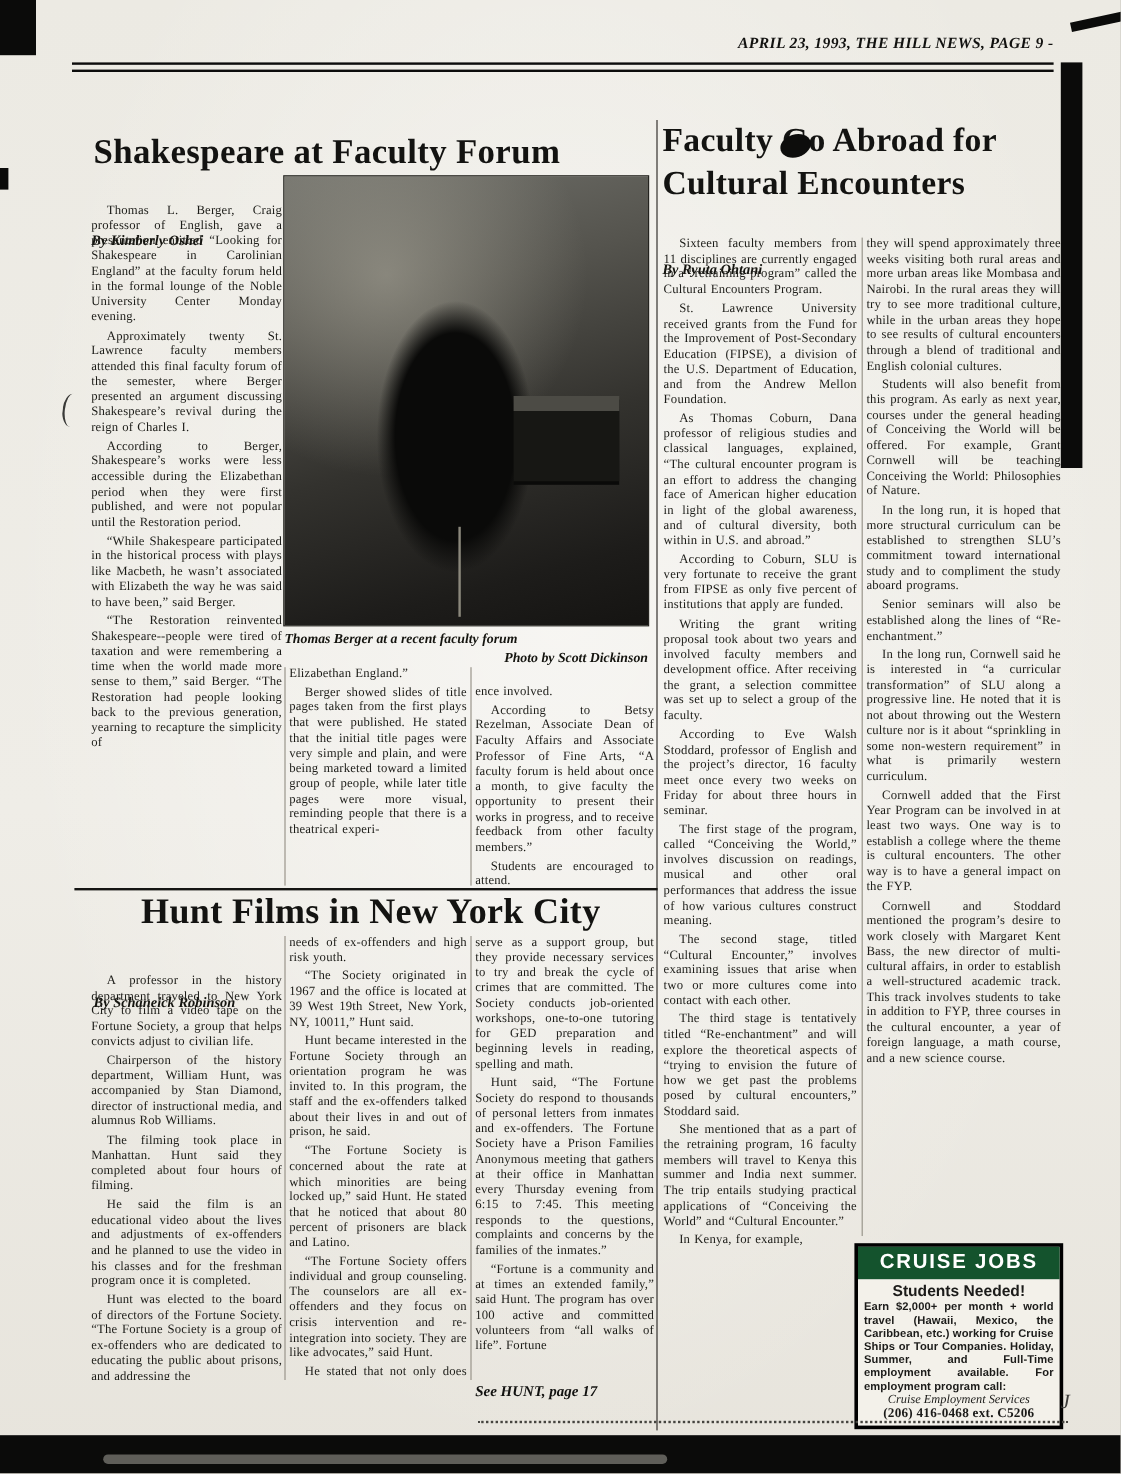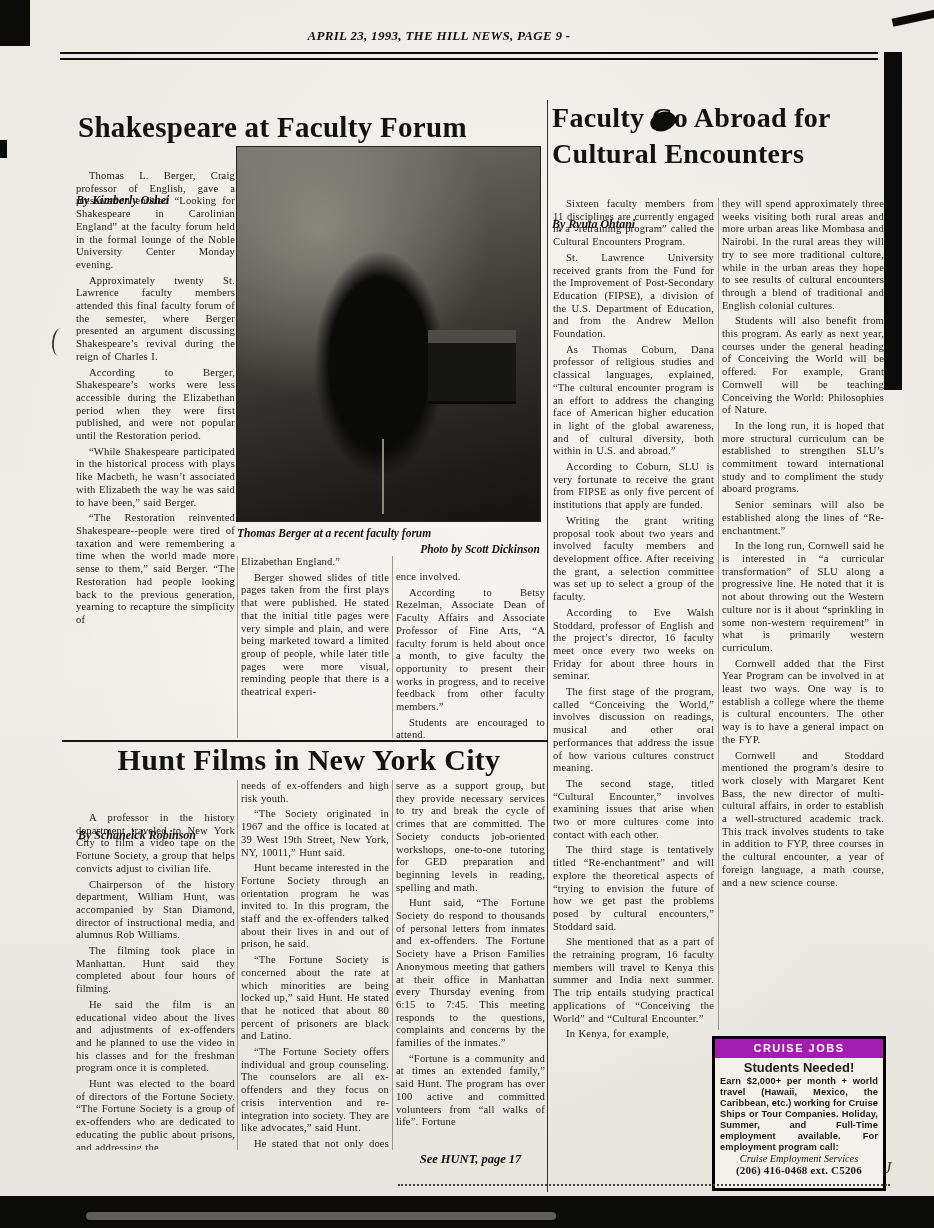--- a/index.html
+++ b/index.html
@@ -23,59 +23,59 @@
   .pen-paren{position:absolute;left:52px;top:328px;width:14px;height:28px;border-left:2.5px solid #3a3a38;border-radius:50% 0 0 50%/50% 0 0 50%;transform:rotate(6deg);}
   .pen-j{position:absolute;left:884px;top:1158px;font-size:17px;font-style:italic;color:#3c3c3a;}
   .smudge-go{position:absolute;left:650px;top:112px;width:26px;height:19px;background:#0d0d0c;border-radius:50%;transform:rotate(-18deg);}
   
   .rule-top{position:absolute;left:60px;top:52px;width:818px;height:4px;border-top:2px solid #0c0c0c;border-bottom:2px solid #0c0c0c;}
   .vrule-main{position:absolute;left:547px;top:100px;width:1px;height:1092px;background:#35332f;}
   .vrule-col{position:absolute;width:1px;background:#9a968c;}
   .hrule-hunt{position:absolute;left:62px;top:740px;width:486px;height:2px;background:#151513;}
   .dotted-bottom{position:absolute;left:398px;top:1184px;width:492px;border-top:2px dotted #45443f;}
   
-  .masthead{position:absolute;top:28px;left:0;width:878px;text-align:center;font-size:13px;font-weight:700;font-style:italic;letter-spacing:.3px;color:#121210;}
+  .masthead{position:absolute;top:28px;left:0;width:878px;text-align:right;font-size:13px;font-weight:700;font-style:italic;letter-spacing:.3px;color:#121210;}
   .headline{position:absolute;font-weight:700;color:#131311;letter-spacing:.3px;line-height:1.05;}
   .headline.sh{left:78px;top:112px;width:462px;font-size:29px;}
   .headline.fac1{left:552px;top:103px;width:332px;font-size:28px;}
   .headline.fac2{left:552px;top:139px;width:332px;font-size:28px;}
   .headline.hunt{left:70px;top:744px;width:478px;font-size:30px;text-align:center;}
   .byline{position:absolute;font-size:12px;font-weight:700;font-style:italic;color:#14140f;margin-top:36px;}
   .by-sh{left:76px;top:157px;}
   .by-fac{left:552px;top:181px;}
   .by-hunt{left:78px;top:792px;}
   .col{position:absolute;font-size:10.6px;line-height:1.2;text-align:justify;overflow:hidden;letter-spacing:.15px;word-spacing:.6px;font-weight:500;color:#1c1c18;}
   .col p{margin:0 0 3px 0;text-indent:13px;}
   .col.cont p:first-child{text-indent:0;}
   .sh-c1{left:76px;top:170px;width:159px;height:566px;}
   .sh-c2{left:241px;top:556px;width:148px;height:182px;}
   .sh-c3{left:396px;top:556px;width:149px;height:182px;margin-top:15px;}
   .fac-c1{left:553px;top:198px;width:161px;height:992px;}
   .fac-c2{left:722px;top:198px;width:162px;height:834px;}
   .hunt-c1{left:76px;top:812px;width:159px;height:338px;}
   .hunt-c2{left:241px;top:780px;width:148px;height:370px;}
   .hunt-c3{left:396px;top:780px;width:149px;height:368px;}
-  .jumpline{position:absolute;left:396px;top:1152px;width:149px;text-align:center;font-size:12.5px;font-weight:700;font-style:italic;color:#121210;}
+  .jumpline{position:absolute;left:396px;top:1152px;width:149px;font-size:12.5px;font-weight:700;font-style:italic;color:#121210;}
   
   .photo{
     position:absolute;left:237px;top:147px;width:303px;height:374px;
     background:
       radial-gradient(ellipse 30% 42% at 47% 58%, #0a0a09 0 55%, rgba(10,10,9,0) 72%),
       radial-gradient(ellipse 6% 7% at 45% 47%, #d8d4c6, rgba(216,212,198,0) 75%),
       radial-gradient(circle at 28% 22%, rgba(168,165,152,.6), rgba(168,165,152,0) 46%),
       linear-gradient(165deg,#70706a 0%,#55544e 28%,#33322e 58%,#1d1c1a 85%,#151412 100%);
     outline:1px solid #24231f;
   }
   .photo .projector{position:absolute;left:63%;top:49%;width:29%;height:19%;background:linear-gradient(180deg,#4c4b45 0 18%,#171714 18% 100%);box-shadow:0 3px 0 #0a0a09;}
   .photo .stand{position:absolute;left:48%;top:78%;width:2px;height:20%;background:#8b887c;}
   .caption{position:absolute;left:237px;top:527px;width:303px;font-size:11.5px;font-weight:700;font-style:italic;color:#14140f;}
   .credit{position:absolute;left:237px;top:543px;width:303px;text-align:right;font-size:11.5px;font-weight:700;font-style:italic;color:#14140f;}
   
   .ad{position:absolute;left:712px;top:1036px;width:174px;height:155px;border:3px solid #000;background:#f3f1ea;box-sizing:border-box;}
-  .ad-head{background:#a21caf;color:#fff;text-align:center;font-size:11px;font-weight:700;letter-spacing:1.5px;padding:3px 0 4px 0;font-family:"Liberation Sans","DejaVu Sans",sans-serif;}
+  .ad-head{background:#14532d;color:#fff;text-align:center;font-size:17px;font-weight:700;letter-spacing:1.5px;padding:3px 0 4px 0;font-family:"Liberation Sans","DejaVu Sans",sans-serif;}
   .ad-sub{text-align:center;font-size:13px;font-weight:700;margin:2px 0 1px 0;font-family:"Liberation Sans","DejaVu Sans",sans-serif;}
   .ad-body{font-size:9.3px;line-height:1.18;font-weight:700;text-align:justify;padding:0 5px;letter-spacing:.1px;font-family:"Liberation Sans","DejaVu Sans",sans-serif;}
   .ad-contact{text-align:center;font-size:10.3px;font-weight:400;font-style:italic;padding:0 4px;}
   .ad-phone{text-align:center;font-size:11px;font-weight:700;letter-spacing:.2px;}
 </style>
 </head>
 <body>
 
 <div class="page">
 

